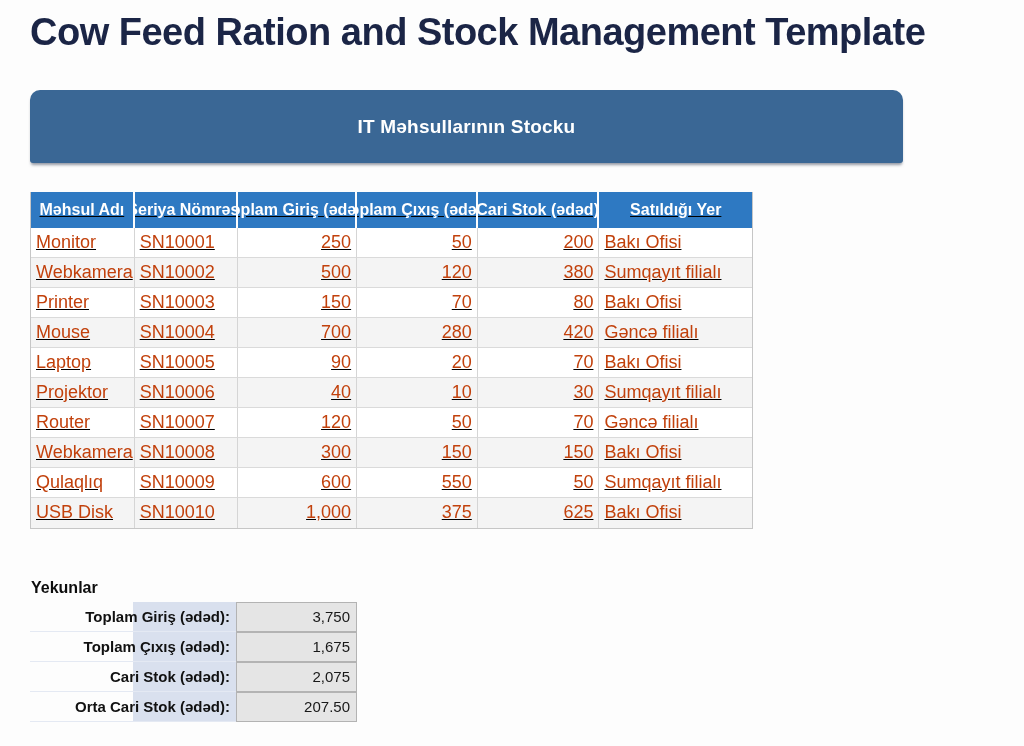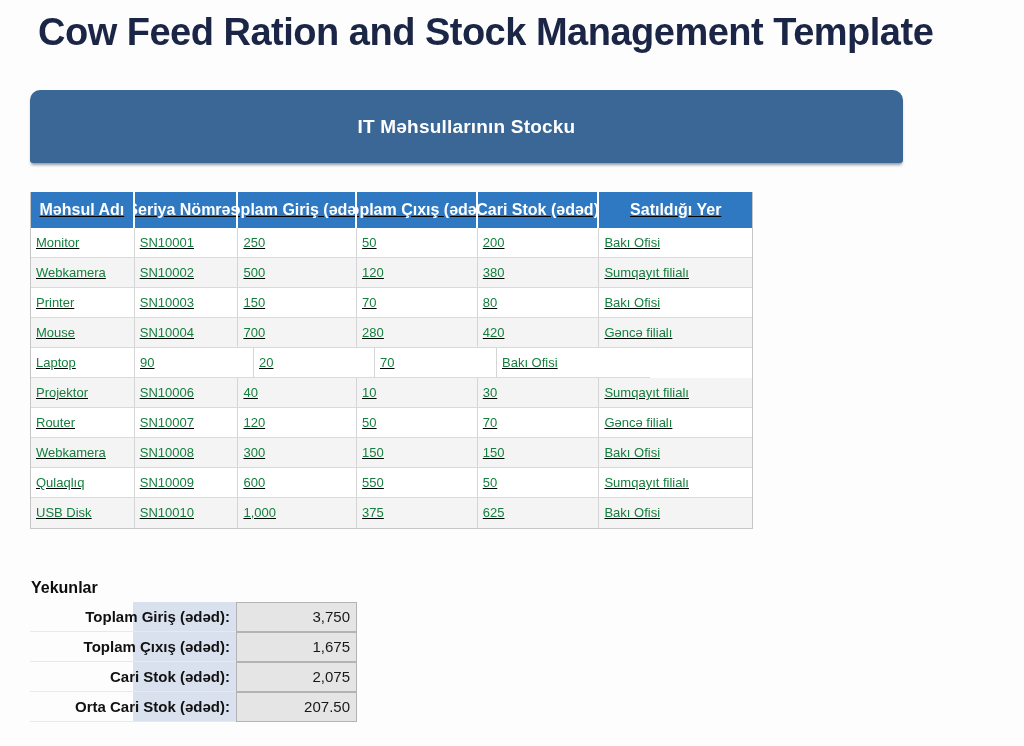--- a/index.html
+++ b/index.html
@@ -4,21 +4,21 @@
 <style>
   * { margin:0; padding:0; box-sizing:border-box; }
   html,body { width:1024px; height:746px; background:#fdfdfd; overflow:hidden;
               font-family:"Liberation Sans", sans-serif; }
   #canvas { position:relative; width:1024px; height:746px; background:#fdfdfd; }
 
   
   .page-title{
     position:absolute; left:30px; top:10px; width:980px;
     font-size:38px; font-weight:800; letter-spacing:-0.5px;
-    color:#1b2546; line-height:44px; white-space:nowrap;margin-left:8px;
+    color:#1b2546; line-height:44px; white-space:nowrap;
   }
 
   
   .banner{
     position:absolute; left:30px; top:90px; width:873px; height:73px;
     background:#3a6795; border-radius:10px 10px 3px 3px;
     box-shadow:0 3px 3px -1px rgba(60,70,90,0.55);
     display:flex; align-items:center; justify-content:center;
   }
   .banner-title{ color:#ffffff; font-size:19px; font-weight:700; letter-spacing:0.2px; }
@@ -31,29 +31,29 @@
   .thead{ display:flex; height:36px; background:#2e79c2; }
   .hcell{
     height:36px; display:flex; align-items:center; justify-content:center;
     color:#ffffff; font-weight:700; font-size:16px;
     overflow:hidden; white-space:nowrap; border-right:2px solid #fdfdfd;
   }
   .hcell:last-child{ border-right:none; }
   .trow{ display:flex; height:30px; background:#ffffff; }
   .trow.alt{ background:#f4f4f4; }
   .tcell{
-    height:30px; line-height:29px; font-size:13px; color:#15803d;
+    height:30px; line-height:29px; font-size:18px; color:#c2410c;
     border-right:1px solid #d5d5d5; border-bottom:1px solid #dadada;
     overflow:hidden; white-space:nowrap; padding:0 5px;
   }
   .trow .tcell:last-child{ border-right:none; }
   .trow:last-child .tcell{ border-bottom:none; }
   .c0{ width:104px; } .c1{ width:104px; } .c2{ width:119px; }
   .c3{ width:121px; } .c4{ width:122px; } .c5{ width:153px; }
-  .num{ }
+  .num{ text-align:right; }
 
   
   .totals-heading{
     position:absolute; left:31px; top:579px;
     font-size:16px; font-weight:800; color:#0d0d0d;
   }
   .totals{ position:absolute; left:30px; top:602px; width:327px; }
   .totals-row{ display:flex; height:30px; }
   .totals-label{
     width:206px; height:30px; line-height:30px; text-align:right;
@@ -116,20 +116,21 @@
         <div class="trow alt">
           <div class="tcell c0">Mouse</div>
           <div class="tcell c1">SN10004</div>
           <div class="tcell c2 num">700</div>
           <div class="tcell c3 num">280</div>
           <div class="tcell c4 num">420</div>
           <div class="tcell c5">Gəncə filialı</div>
         </div>
         <div class="trow">
           <div class="tcell c0">Laptop</div>
+          <div class="tcell c1">SN10005</div>
           <div class="tcell c2 num">90</div>
           <div class="tcell c3 num">20</div>
           <div class="tcell c4 num">70</div>
           <div class="tcell c5">Bakı Ofisi</div>
         </div>
         <div class="trow alt">
           <div class="tcell c0">Projektor</div>
           <div class="tcell c1">SN10006</div>
           <div class="tcell c2 num">40</div>
           <div class="tcell c3 num">10</div>

